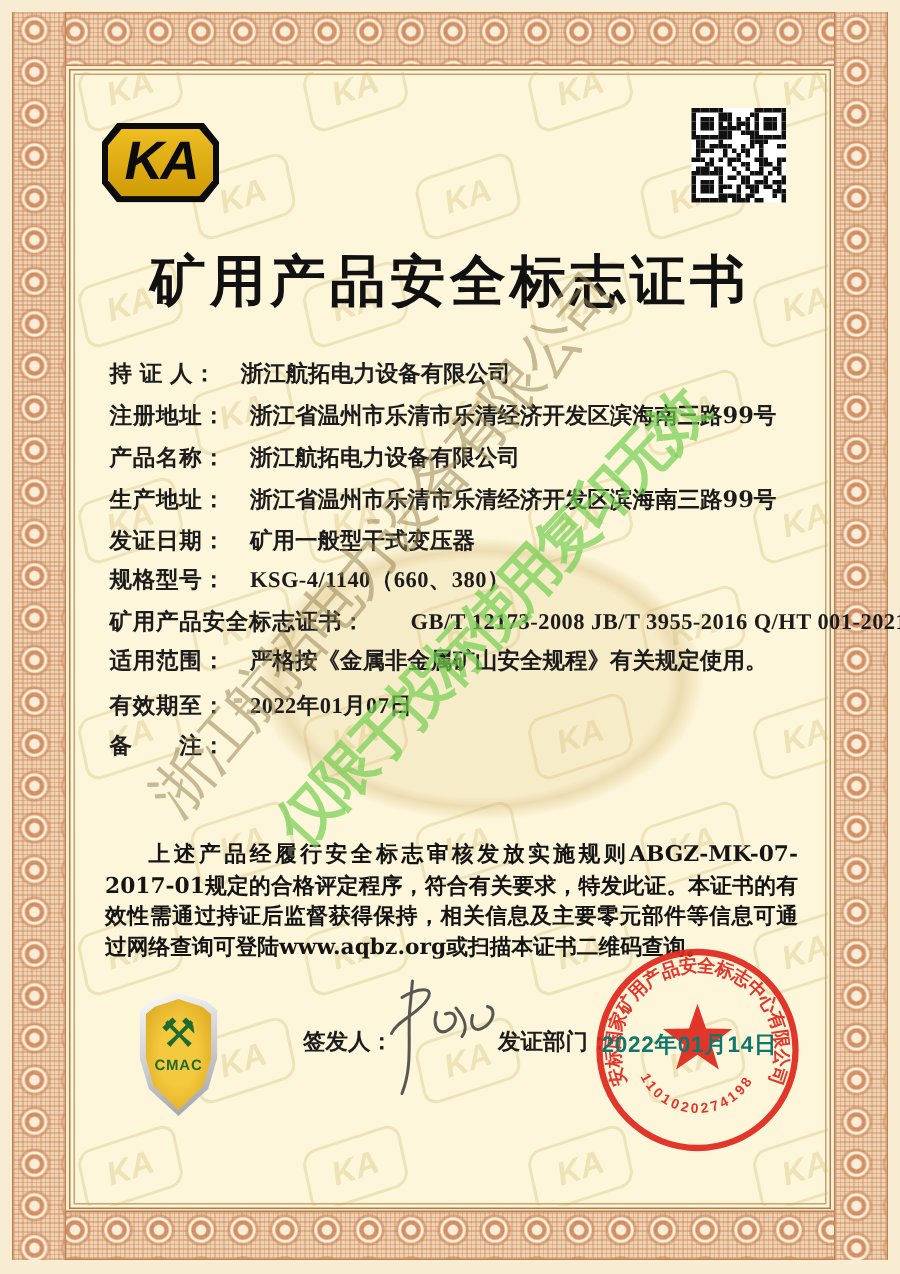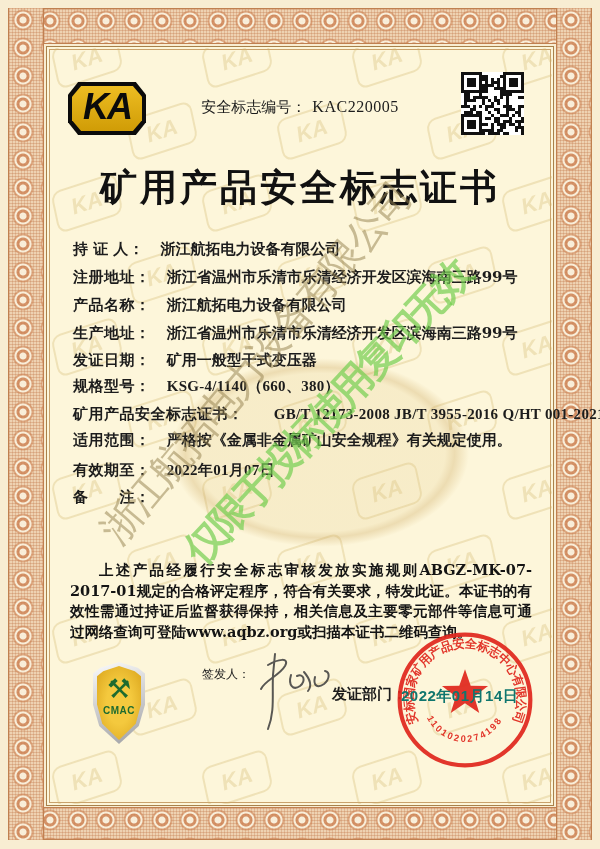--- a/index.html
+++ b/index.html
@@ -52,21 +52,21 @@
              font-family:"DejaVu Serif",serif;font-weight:700;font-size:14.5px;line-height:1.42;color:#141414;}
   
   .shield{position:absolute;left:93px;top:662px;width:52px;height:82px;
           background:linear-gradient(160deg,#fbfbfb,#9fa0a4);
           clip-path:polygon(50% 0,86% 7%,100% 14%,100% 52%,88% 78%,50% 100%,12% 78%,0 52%,0 14%,14% 7%);}
   .shield .sh-in{position:absolute;inset:4px;background:radial-gradient(#f4c93e 40%,#d9a31a);
           clip-path:polygon(50% 0,86% 7%,100% 14%,100% 52%,88% 78%,50% 100%,12% 78%,0 52%,0 14%,14% 7%);
           display:flex;flex-direction:column;align-items:center;}
   .shield .tools{font-size:27px;line-height:1;color:#1d6b2f;margin-top:10px;}
   .shield .cmac{font-size:10px;font-weight:bold;color:#1d6b2f;letter-spacing:.5px;margin-top:2px;}
-  .sig-label{position:absolute;left:202px;top:666px;font-size:12px;font-weight:normal;}
+  .sig-label{position:absolute;left:202px;top:685px;font-size:15px;font-weight:bold;}
   .dept-label{position:absolute;left:332px;top:685px;font-size:15px;font-weight:bold;}
   .signature{position:absolute;left:238px;top:645px;width:100px;height:92px;}
   
   .seal{position:absolute;left:395px;top:630px;width:140px;height:140px;opacity:.93;}
   .seal-date{position:absolute;left:401px;top:687px;font-size:15px;font-weight:bold;color:#0f766e;letter-spacing:.5px;}
   
   .wm{position:absolute;white-space:nowrap;pointer-events:none;font-family:"DejaVu Serif",serif;}
   .wm-company{left:88px;top:520px;font-size:40px;letter-spacing:-2px;color:rgba(150,130,80,.52);
               transform:rotate(-50deg);transform-origin:0 0;}
   .wm-restrict{left:172px;top:538px;font-size:40px;letter-spacing:-4px;color:rgba(116,206,80,.70);
@@ -206,23 +206,20 @@
       <div class="tile" style="left: 455px; top: 710px;">
         <span>KA</span>
       </div>
     </div>
   <div class="emblem"></div>
 
   <div class="ka-badge">
     <div class="ka-in">
         <span>KA</span>
       </div>
-  </div>
-  <div class="cert-no">
-    <span class="no-lab">安全标志编号：</span><span class="no-val">KAC220005</span>
   </div>
   <div class="qr" id="qr">
       <i class="d"></i>
       <i class="d"></i>
       <i class="d"></i>
       <i class="d"></i>
       <i class="d"></i>
       <i class="d"></i>
       <i class="d"></i>
       <i></i>

